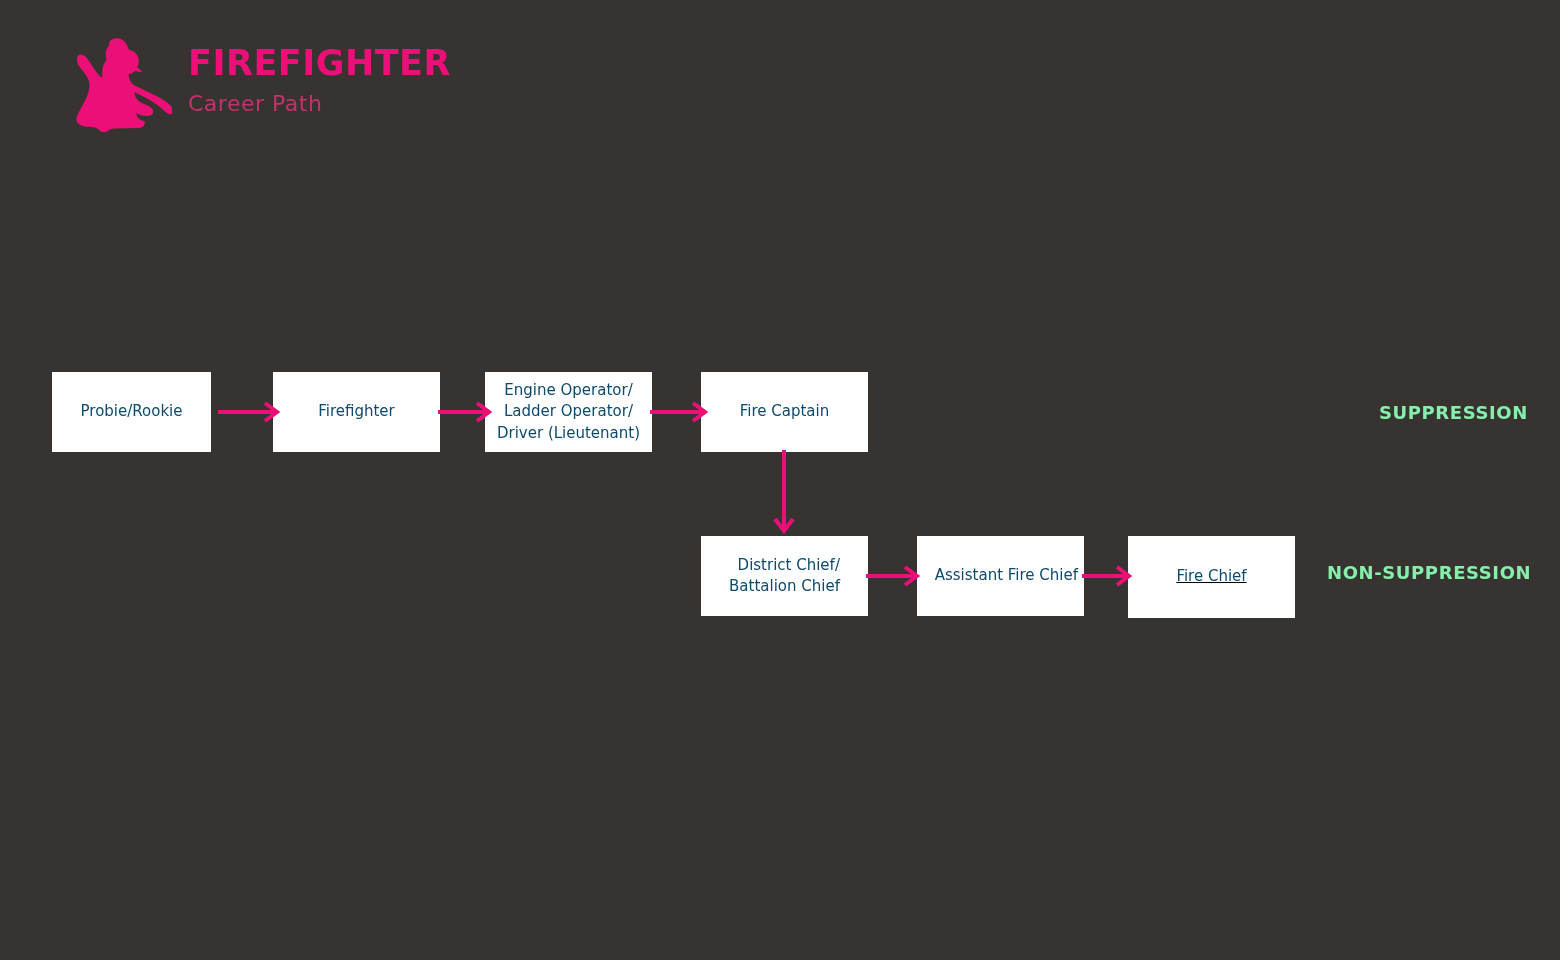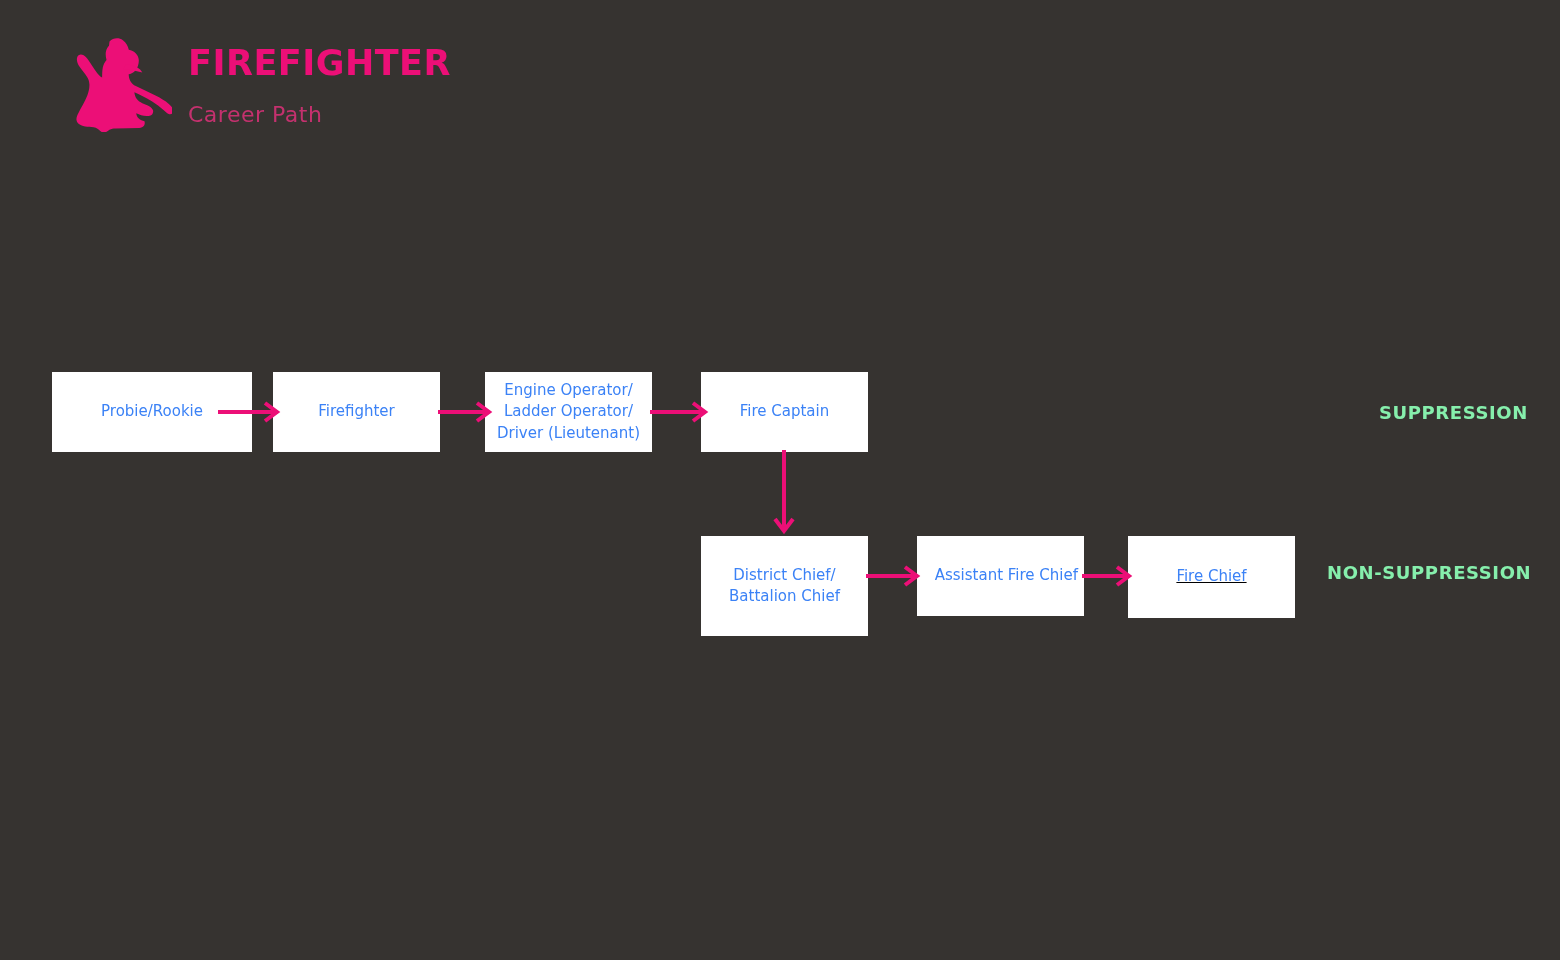--- a/index.html
+++ b/index.html
@@ -38,40 +38,40 @@
   #brand-title {
     font-family: "DejaVu Sans", sans-serif;
     font-size: 35px;
     font-weight: 700;
     letter-spacing: 0.5px;
     color: #EC0F77;
     display: block;
   }
   #brand-subtitle {
     display: block;
-    margin-top: 23px;
+    margin-top: 12px;
     font-family: "DejaVu Sans", sans-serif;
     font-size: 22px;
     font-weight: 400;
     letter-spacing: 0.5px;
     color: #C4316E;
   }
 
   
   .node {
     position: absolute;
     background: #FFFFFF;
     display: flex;
     align-items: center;
     justify-content: center;
     text-align: center;
     box-sizing: border-box;
   }
   .node-label {
-    color: #3b82f6;
+    color: #0c4a6e;
     font-family: "DejaVu Sans", sans-serif;
     font-size: 15px;
     line-height: 1.42;
     font-weight: 400;
     padding: 2px 6px;
     white-space: pre-line;
   }
 
   .connector {
     position: absolute;
@@ -97,39 +97,39 @@
     <svg id="brand-mark" viewBox="0 0 104 96" aria-hidden="true">
       <path fill="#EC0F77" d="M41.5 5.5c3.6-3.8 9.3-4.2 13.4-1.3 3.3 2.3 5 5.9 5.9 9.6 2.6 .6 5.2 1.7 7.1 3.6 1.8 1.7 2.7 4.1 2.9 6.5 .1 2.0 -.2 4.0 -.8 5.9 -.7 2.2 -1.9 4.2 -3.6 5.7 -1.6 1.5 -3.6 2.4 -5.7 2.8 .1 2.3 .5 4.6 1.6 6.6 1.2 2.3 3.2 4.0 5.5 5.1 6.6 3.1 13.2 6.3 19.7 9.6 4.8 2.4 9.5 5.1 13.6 8.6 1.6 1.4 3.2 3.0 4.0 5.0 .5 1.3 .5 3.0 -.5 4.1 -1.0 1.1 -2.7 1.2 -4.0 .7 -1.9 -.8 -3.3 -2.3 -4.8 -3.7 -3.7 -3.4 -7.7 -6.4 -12.0 -9.0 -5.6 -3.4 -11.5 -6.2 -17.4 -9.0 .2 2.4 .9 4.8 2.4 6.8 1.4 1.9 3.4 3.2 5.5 4.1 2.4 1.1 5.0 1.8 7.3 3.2 1.5 .9 2.9 2.2 3.4 3.9 .4 1.4 .1 3.0 -.9 4.1 -1.4 1.5 -3.6 1.8 -5.6 1.7 -3.6 -.2 -7.0 -1.5 -10.3 -2.9 .3 2.0 1.1 4.0 2.6 5.4 1.5 1.5 3.6 2.3 5.7 2.6 .4 1.4 .4 3.0 -.4 4.3 -1.0 1.6 -3.0 2.3 -4.8 2.4 -8.0 .4 -16.0 .1 -24.0 .5 -2.0 .1 -4.0 .3 -5.8 1.3 -1.6 .9 -2.9 2.4 -4.7 2.8 -1.5 .3 -3.0 -.4 -4.2 -1.3 -1.6 -1.2 -3.0 -2.7 -4.9 -3.4 -2.7 -1.0 -5.6 -.8 -8.4 -1.1 -2.8 -.3 -5.7 -.9 -8.0 -2.5 -1.4 -1.0 -2.6 -2.5 -2.8 -4.3 -.3 -2.3 .7 -4.5 1.7 -6.5 2.9 -5.9 6.6 -11.5 9.0 -17.7 1.4 -3.6 2.4 -7.5 2.2 -11.4 -.1 -2.6 -.8 -5.2 -2.3 -7.4 -2.3 -3.5 -5.2 -6.6 -7.5 -10.1 -1.4 -2.1 -2.6 -4.5 -2.7 -7.1 -.1 -1.6 .4 -3.4 1.7 -4.4 1.3 -1.0 3.2 -.9 4.6 -.2 2.2 1.1 3.7 3.1 5.1 5.0 3.0 4.2 5.6 8.7 8.8 12.8 1.4 1.8 3.0 3.5 5.0 4.5 .2 -3.3 .0 -6.6 .7 -9.8 .6 -2.8 1.8 -5.5 3.7 -7.7 -.8 -3.0 -1.2 -6.3 -.3 -9.3 .5 -1.8 1.5 -3.5 2.8 -4.9z"></path>
       <path fill="#EC0F77" d="M57.8 28.8c4.0 -.4 8.1 .7 11.5 2.8 2.0 1.2 3.8 2.8 5.0 4.8 -4.2 -1.1 -8.5 -1.8 -12.8 -2.3 -2.0 -.2 -4.1 -.4 -6.0 -1.1 .6 -1.5 1.4 -2.9 2.3 -4.2z"></path>
     </svg>
     <div id="brand-text">
       <span id="brand-title">FIREFIGHTER</span>
       <span id="brand-subtitle">Career Path</span>
     </div>
   </div>
 
-  <div class="node" id="node-0" style="left: 52px; top: 372px; width: 200px; height: 80px;">
+  <div class="node" id="node-0" style="left: 52px; top: 372px; width: 159px; height: 80px;">
     <span class="node-label">Probie/Rookie</span>
   </div>
 
   <div class="node" id="node-1" style="left: 273px; top: 372px; width: 167px; height: 80px;">
     <span class="node-label">Firefighter</span>
   </div>
 
   <div class="node" id="node-2" style="left: 485px; top: 372px; width: 167px; height: 80px;">
     <span class="node-label">Engine Operator/
 Ladder Operator/
 Driver (Lieutenant)</span>
   </div>
 
   <div class="node" id="node-3" style="left: 701px; top: 372px; width: 167px; height: 80px;">
     <span class="node-label">Fire Captain</span>
   </div>
 
-  <div class="node" id="node-4" style="left: 701px; top: 536px; width: 167px; height: 100px;">
+  <div class="node" id="node-4" style="left: 701px; top: 536px; width: 167px; height: 80px; text-align: right;">
     <span class="node-label">District Chief/
 Battalion Chief</span>
   </div>
 
   <div class="node" id="node-5" style="left: 917px; top: 536px; width: 167px; height: 80px; justify-content: flex-end;">
     <span class="node-label">Assistant Fire Chief</span>
   </div>
 
   <div class="node" id="node-6" style="left: 1128px; top: 536px; width: 167px; height: 82px; text-decoration: underline;">
     <span class="node-label">Fire Chief</span>

